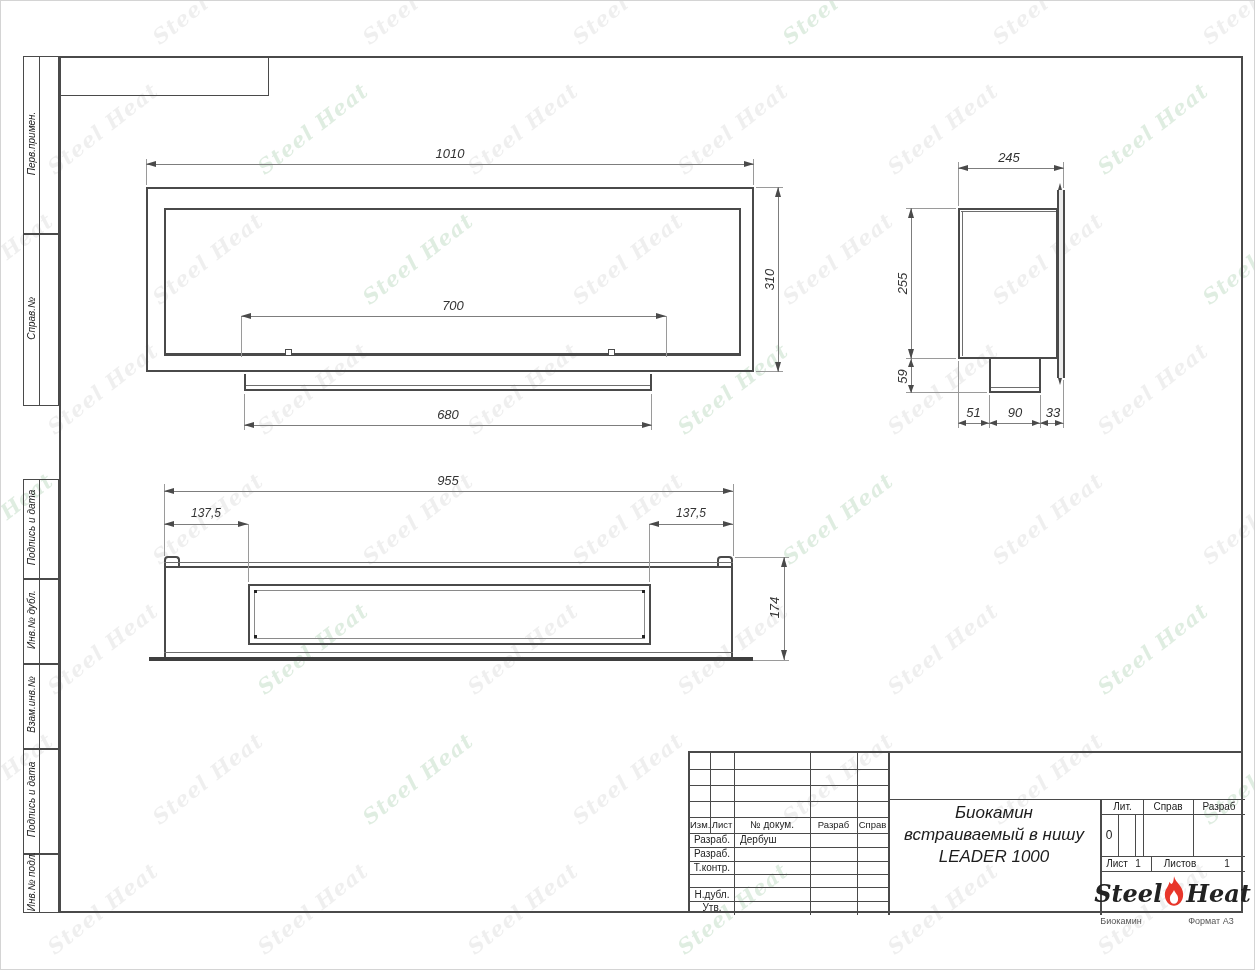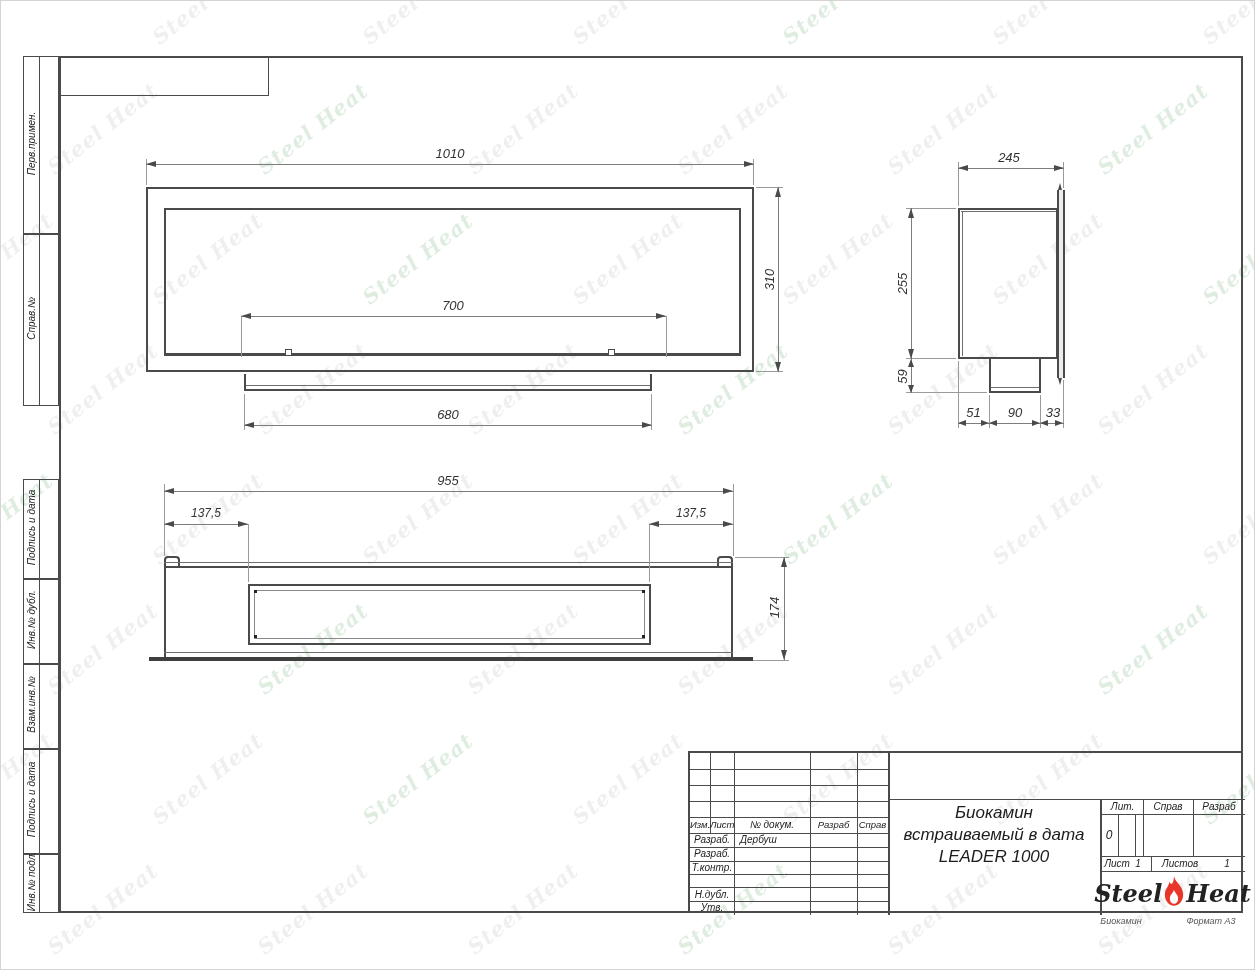--- a/index.html
+++ b/index.html
@@ -20,21 +20,21 @@
   .ar.r{border-top:3px solid transparent;border-bottom:3px solid transparent;border-left:10px solid #4a4a4a}
   .ar.u{border-left:3px solid transparent;border-right:3px solid transparent;border-bottom:10px solid #4a4a4a}
   .ar.d{border-left:3px solid transparent;border-right:3px solid transparent;border-top:10px solid #4a4a4a}
   
   .dt{position:absolute;font-style:italic;font-size:13px;color:#333;text-align:center;white-space:nowrap}
   .dt.r{transform:rotate(-90deg)}
   
   .vlabel{position:absolute;width:140px;font-style:italic;font-size:10px;color:#222;
           text-align:center;transform:rotate(-90deg);white-space:nowrap}
   
-  .tbt{position:absolute;font-style:italic;font-size:10px;color:#222;text-align:center;white-space:nowrap}
+  .tbt{position:absolute;font-size:10px;color:#222;text-align:center;white-space:nowrap}
   .tbt.left{text-align:left}
   .ttl{position:absolute;left:198px;width:212px;font-style:italic;font-size:17px;color:#1d1d1d;
        text-align:center;white-space:nowrap}
   .logo-word{font-family:"DejaVu Serif",serif;font-style:italic;font-weight:bold;font-size:24px;color:#222}
   .wm{position:absolute;font-family:"DejaVu Serif",serif;font-style:italic;font-weight:bold;
       font-size:21px;letter-spacing:1px;transform:rotate(-38deg);white-space:nowrap;pointer-events:none}
 </style>
 </head>
 <body>
 
@@ -282,21 +282,21 @@
     <div class="tbt" style="left:167px;top:66px;width:31px;font-size:9.5px">Справ</div>
 
     <div class="tbt" style="left:0;top:81px;width:44px">Разраб.</div>
     <div class="tbt left" style="left:50px;top:81px;width:70px">Дербуш</div>
     <div class="tbt" style="left:0;top:95px;width:44px">Разраб.</div>
     <div class="tbt" style="left:0;top:109px;width:44px">Т.контр.</div>
     <div class="tbt" style="left:0;top:136px;width:44px">Н.дубл.</div>
     <div class="tbt" style="left:0;top:149px;width:44px">Утв.</div>
 
     <div class="ttl" style="top:50px">Биокамин</div>
-    <div class="ttl" style="top:72px">встраиваемый в дата</div>
+    <div class="ttl" style="top:72px">встраиваемый в нишу</div>
     <div class="ttl" style="top:94px">LEADER 1000</div>
 
     <div class="tbt" style="left:412px;top:48px;width:41px">Лит.</div>
     <div class="tbt" style="left:453px;top:48px;width:50px">Справ</div>
     <div class="tbt" style="left:503px;top:48px;width:52px">Разраб</div>
     <div class="tbt" style="left:410px;top:75px;width:18px;font-size:12px">0</div>
 
     <div class="tbt" style="left:413px;top:105px;width:28px">Лист</div>
     <div class="tbt" style="left:438px;top:105px;width:20px">1</div>
     <div class="tbt" style="left:468px;top:105px;width:44px">Листов</div>

